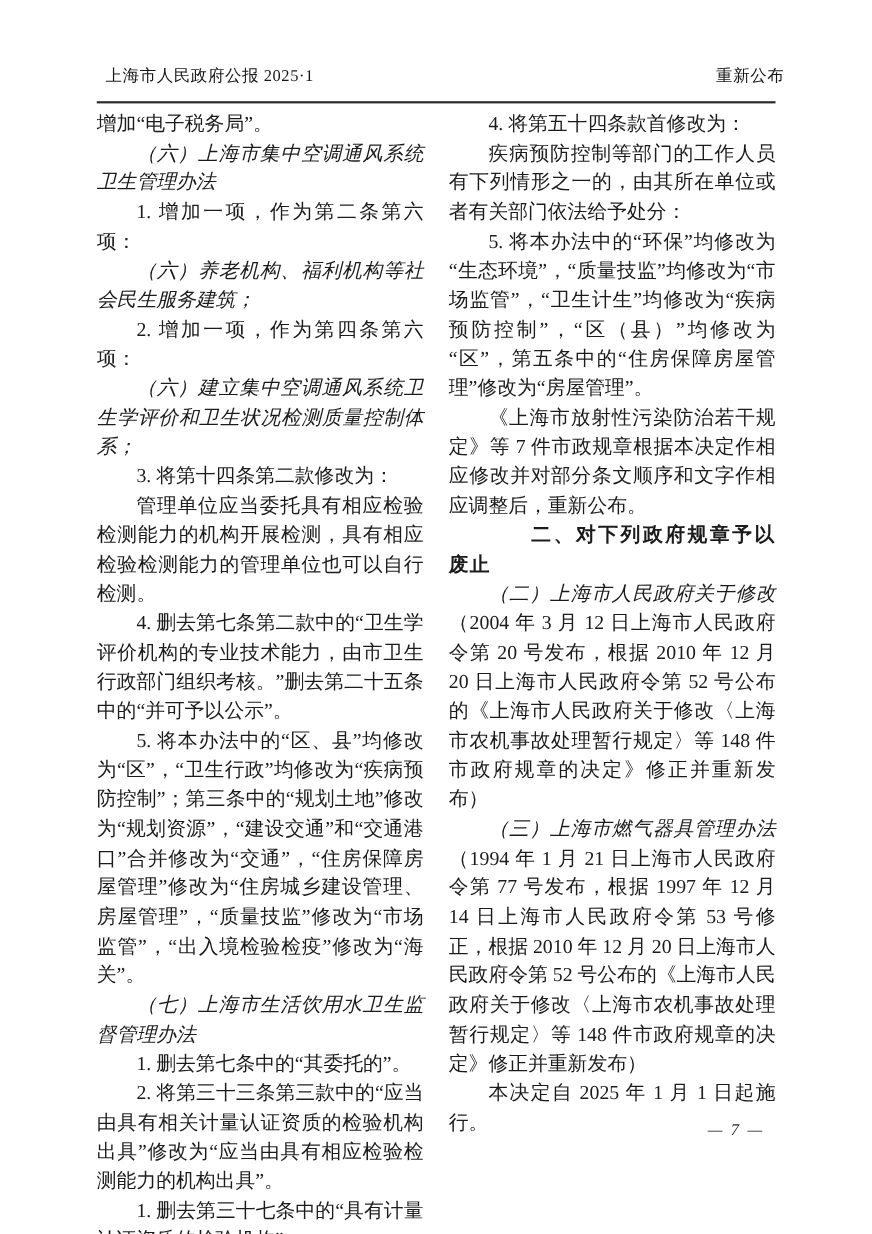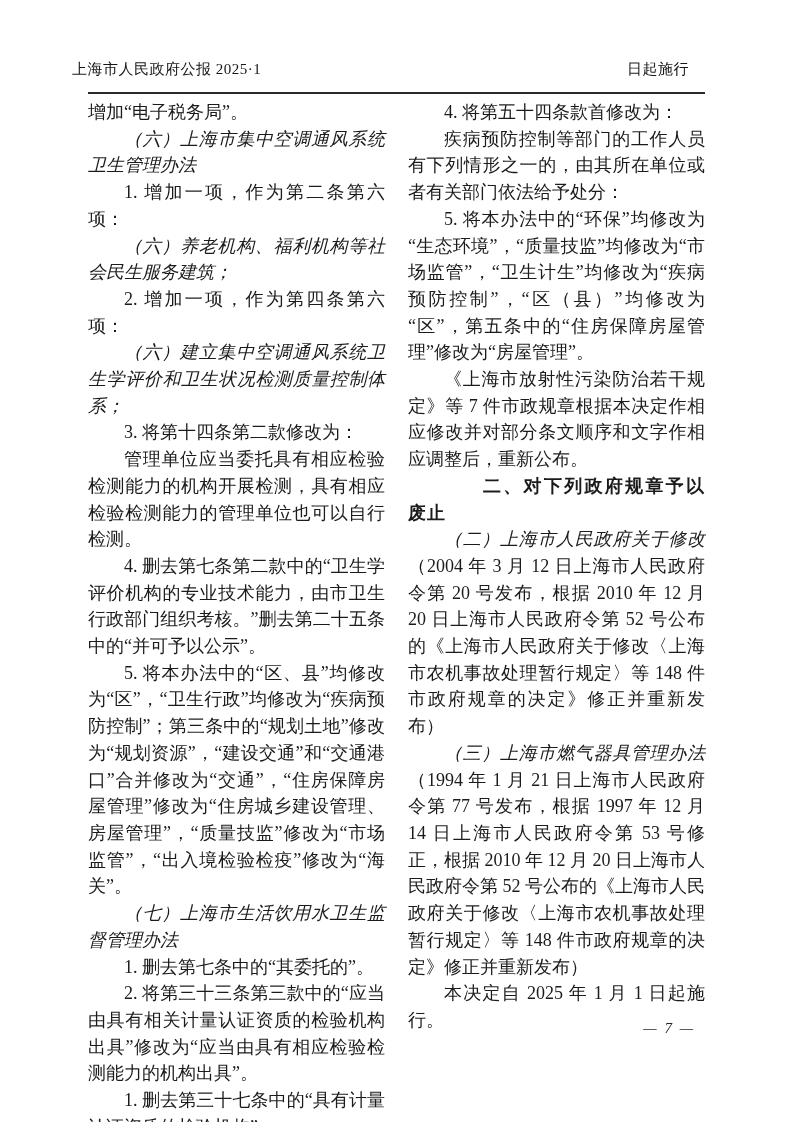--- a/index.html
+++ b/index.html
@@ -11,21 +11,21 @@
     width: 793px;
     height: 1122px;
     margin: 0 auto;
     background: #ffffff;
     overflow: hidden;
     color: #1b1b1b;
   }
 
   .header {
     position: absolute;
-    left: 72px;
+    left: 96px;
     top: 60px;
     width: 617px;
     display: flex;
     justify-content: space-between;
     align-items: flex-start;
     font-size: 15px;
     letter-spacing: 0.5px;
     color: #161616;
   }
 
@@ -79,21 +79,21 @@
     color: #222222;
   }
 </style>
 </head>
 <body>
 
 <div class="page">
 
   <header class="header">
     <span>上海市人民政府公报 2025·1</span>
-    <span>日起施行</span>
+    <span>重新公布</span>
   </header>
 
   <div class="header-rule"></div>
 
   <main class="content">
     <div class="column">
         <p><span class="seg-normal">增加“电子税务局”。</span></p>
         <p class="indent"><span class="seg-kai">（六）上海市集中空调通风系统卫生管理办法</span></p>
         <p class="indent"><span class="seg-normal">1. 增加一项，作为第二条第六项：</span></p>
         <p class="indent"><span class="seg-kai">（六）养老机构、福利机构等社会民生服务建筑；</span></p>

